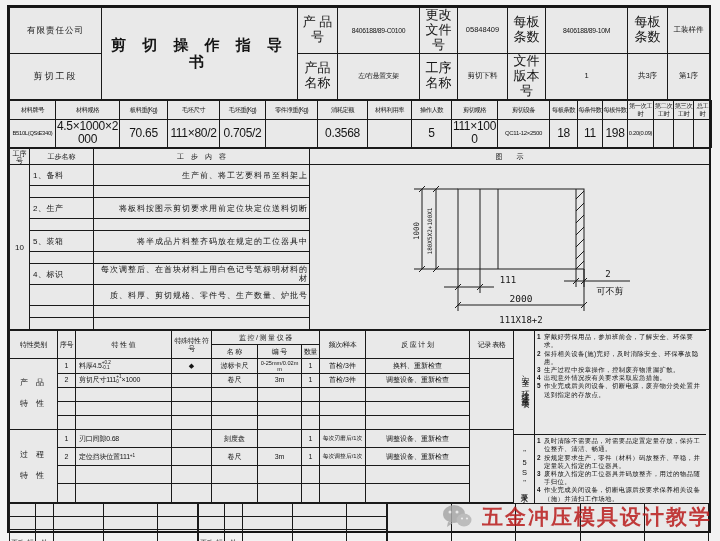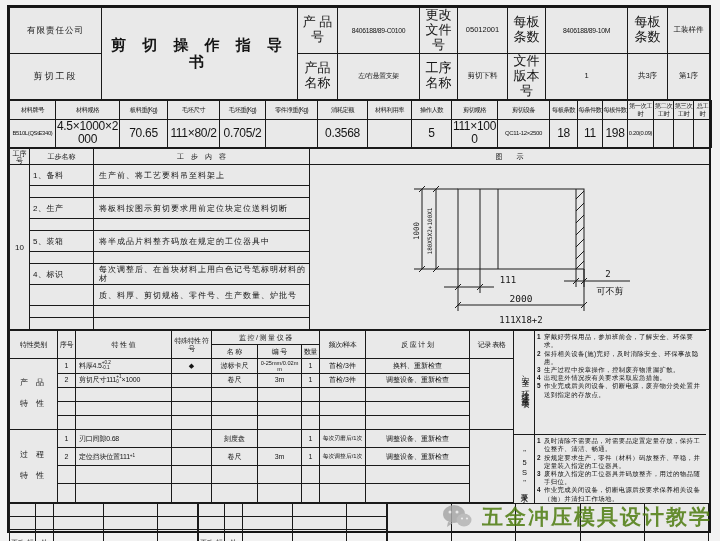--- a/index.html
+++ b/index.html
@@ -18,21 +18,21 @@
   
   .spec-t td{height:18px}
   .spec-h{font-size:6.3px;letter-spacing:-0.5px;padding:0}
   .spec-v{font-size:12px;letter-spacing:-0.3px;padding:0}
   
   .proc-t .hrow td{height:15px;font-size:7px}
   .proc-t td{font-size:8px}
   .opno-h{font-size:6px;line-height:1;padding:0}
   .opno{font-size:9px}
   .step-name{text-align:left;padding-left:3px;letter-spacing:0.5px}
-  .step-content{text-align:left;padding-left:5px;letter-spacing:1px}
+  .step-content{text-align:right;padding-left:5px;letter-spacing:1px}
   .r22{height:21px}.r13{height:12px}
   .diag-cell{position:relative;padding:0}
   .diag-cell svg{position:absolute;left:0;top:0}
   
   .char-band{display:flex;width:700px}
   .char-t{width:504px}
   .char-t td{font-size:7px}
   .char-h{font-size:7px;letter-spacing:-0.2px}
   .char-h-sm{font-size:6.3px;letter-spacing:-0.5px}
   .rh15 td{height:13px}
@@ -52,21 +52,21 @@
   
   .bottom{display:flex;width:700px}
   .chg-t{width:188px}
   .chg-t td{font-size:7px}
   .chg-e td{height:12px}
   .chg-l td{height:34px}
   .sig-t{width:324px}
   .sig-t td{font-size:9px;letter-spacing:3px}
   .sig-r1 td{height:26px}
   .sig-r2 td{height:35px}
-  .watermark{position:absolute;right:8px;bottom:10px;display:flex;align-items:center;gap:10px;color:#4d7c0f;font-size:21px;font-weight:bold;letter-spacing:2px;opacity:0.85;pointer-events:none}
+  .watermark{position:absolute;right:8px;bottom:10px;display:flex;align-items:center;gap:10px;color:#b91c1c;font-size:21px;font-weight:bold;letter-spacing:2px;opacity:0.85;pointer-events:none}
   .dimtxt{font-family:"DejaVu Sans Mono","Liberation Mono",monospace}
 </style>
 </head>
 <body>
 
 <div class="sheet">
 
   <table class="head-t">
     <colgroup>
         <col style="width:92px">
@@ -80,21 +80,21 @@
         <col style="width:40px">
         <col style="width:42px">
       </colgroup>
     <tbody>
         <tr style="height:26px">
       <td class="co">有限责任公司</td>
       <td class="title" rowspan="2">剪 切 操 作 指 导 书</td>
       <td class="lbl">产 品 号</td>
       <td class="val-sm">8406188/89-C0100</td>
       <td class="lbl">更改文件号</td>
-      <td class="val">05012001</td>
+      <td class="val">05848409</td>
       <td class="lbl">每板条数</td>
       <td class="val-sm">8406188/89-10M</td>
       <td class="lbl">每板条数</td>
       <td class="val">工装样件</td>
     </tr>
     <tr style="height:19px">
       <td class="sec-name">剪切工段</td>
       <td class="lbl">产品名称</td>
       <td class="val-sm">左/右悬置支架</td>
       <td class="lbl">工序名称</td>

